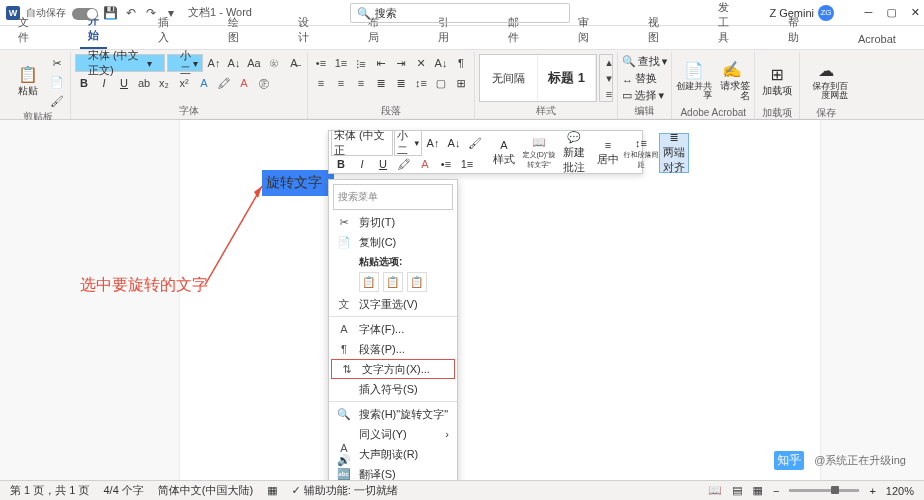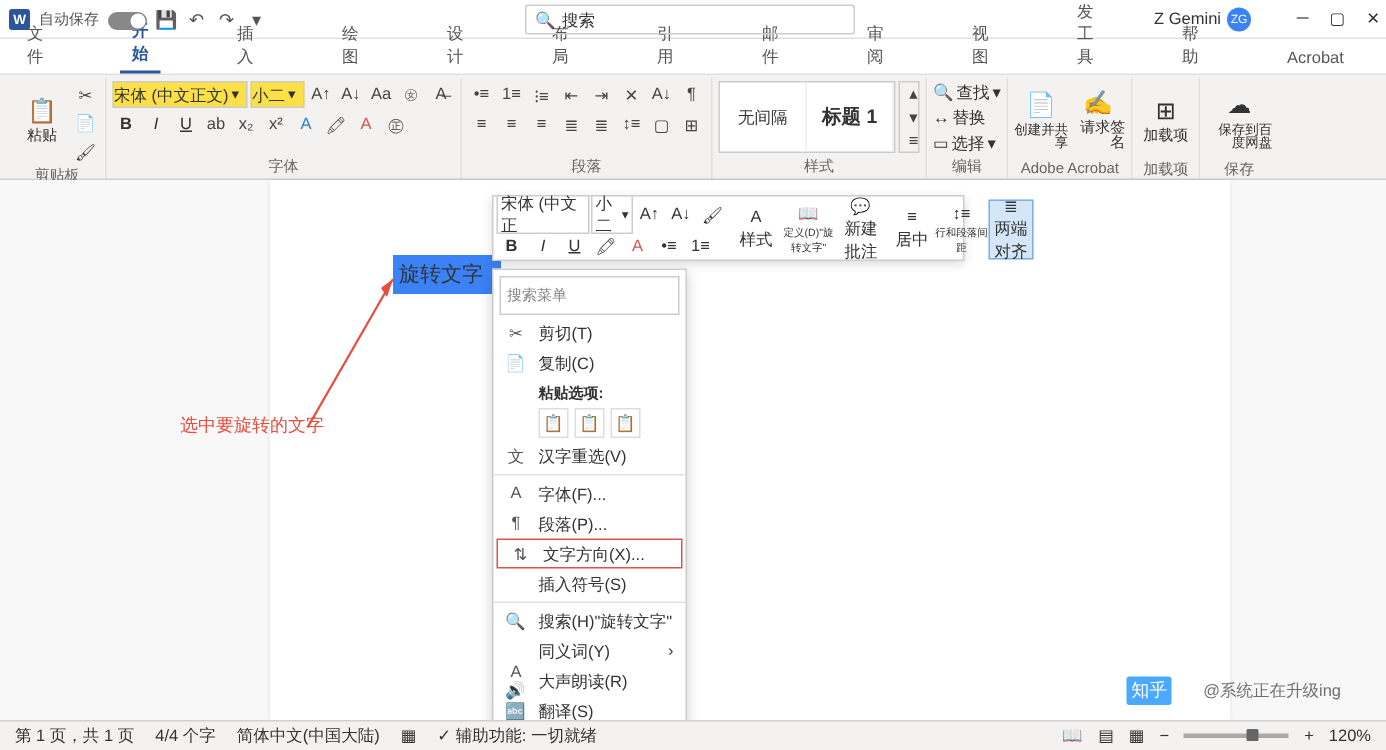--- a/index.html
+++ b/index.html
@@ -21,28 +21,28 @@
 .sharebtn{margin-left:auto;background:#2b579a;color:#fff;padding:2px 10px;border-radius:3px;font-size:10px;display:flex;align-items:center;gap:3px;}
 .ribbon{height:70px;background:#f3f2f1;display:flex;border-bottom:1px solid #d0d0d0;padding:2px 6px 0;}
 .rgroup{display:flex;flex-direction:column;border-right:1px solid #e0e0e0;padding:0 4px;justify-content:space-between;}
 .rgroup .ctrls{display:flex;align-items:flex-start;gap:2px;padding-top:2px;flex:1;}
 .rgroup .glabel{font-size:10px;color:#666;text-align:center;padding-bottom:1px;}
 .bigbtn{display:flex;flex-direction:column;align-items:center;justify-content:center;width:36px;height:52px;gap:2px;cursor:pointer;}
 .bigbtn .ic{width:20px;height:20px;display:flex;align-items:center;justify-content:center;font-size:16px;}
 .bigbtn .lbl{font-size:10px;color:#333;line-height:1;text-align:right;}
 .vstack{display:flex;flex-direction:column;gap:1px;}
 .hstack{display:flex;gap:2px;align-items:center;}
-.sel{height:18px;border:1px solid #ccc;background:#fde047;font-size:10px;padding:0 0;display:flex;align-items:center;gap:2px;}
+.sel{height:18px;border:1px solid #ccc;background:#7dd3fc;font-size:10px;padding:0 12px;display:flex;align-items:center;gap:2px;}
 .ib{width:18px;height:18px;display:flex;align-items:center;justify-content:center;font-size:11px;color:#444;cursor:pointer;}
 .styles-gallery{display:flex;background:#fff;border:1px solid #ccc;height:48px;}
 .style-item{width:58px;display:flex;align-items:center;justify-content:center;font-size:11px;border-right:1px solid #eee;}
 .doc-area{position:absolute;top:120px;left:0;right:0;bottom:20px;background:#f8f8f8;}
 .page{position:absolute;left:180px;top:0;width:640px;height:360px;background:#fff;box-shadow:0 0 3px rgba(0,0,0,0.1);}
 .textbox{position:absolute;left:82px;top:50px;width:72px;padding:4px;background:#3b82f6;font-size:14px;}
-.anno{position:absolute;left:-100px;top:155px;color:#e74c3c;font-size:12px;margin-left:40px;}
+.anno{position:absolute;left:-100px;top:155px;color:#e74c3c;font-size:16px;}
 .arrow-svg{position:absolute;left:20px;top:50px;}
 .minitoolbar{position:absolute;left:148px;top:10px;width:315px;height:44px;background:#fff;border:1px solid #ccc;box-shadow:0 2px 6px rgba(0,0,0,0.15);display:flex;flex-direction:column;padding:2px;}
 .minitoolbar .row{display:flex;gap:1px;align-items:center;height:20px;}
 .mbtn{width:20px;height:20px;display:flex;align-items:center;justify-content:center;font-size:11px;cursor:pointer;flex-shrink:0;}
 .msel{height:26px;border:1px solid #ccc;background:#fff;font-size:9px;padding:0 2px;display:flex;align-items:center;flex-shrink:0;}
 .mvsep{width:1px;height:30px;background:#ddd;margin:0 2px;}
 .mtool{display:flex;flex-direction:column;align-items:center;width:30px;height:40px;font-size:8px;text-align:center;justify-content:center;gap:1px;flex-shrink:0;}
 .mtool.active{background:#d4e6f7;border:1px solid #7ab0e0;}
 .ctxmenu{position:absolute;left:148px;top:59px;width:130px;background:#fff;border:1px solid #ccc;box-shadow:0 3px 8px rgba(0,0,0,0.2);padding:2px 0;}
 .ctx-search{margin:2px 4px;height:18px;border:1px solid #ccc;padding:12px 4px;font-size:10px;color:#888;display:flex;align-items:center;}
@@ -50,36 +50,37 @@
 .ctx-item .ci{width:14px;text-align:center;color:#555;font-size:11px;}
 .ctx-header{padding:3px 8px 1px 30px;font-size:10px;font-weight:bold;}
 .ctx-icons{display:flex;gap:4px;padding:2px 8px 2px 30px;}
 .ctx-icons .pi{width:20px;height:20px;border:1px solid #ddd;display:flex;align-items:center;justify-content:center;font-size:11px;}
 .ctx-sep{height:1px;background:#e0e0e0;margin:2px 0;}
 .ctx-item.hl{border:1px solid #d9534f;margin:0 2px;}
 .statusbar{position:absolute;bottom:0;left:0;right:0;height:20px;background:#f3f2f1;border-top:1px solid #d0d0d0;display:flex;align-items:center;padding:0 10px;font-size:10px;color:#555;gap:14px;}
 .statusbar .r{margin-left:auto;display:flex;gap:10px;align-items:center;}
 .zoomslider{width:70px;height:3px;background:#aaa;position:relative;}
 .zoomslider::after{content:"";position:absolute;left:42px;top:-3px;width:8px;height:8px;background:#666;border-radius:1px;}
-.watermark{position:absolute;right:30px;bottom:30px;font-size:18px;color:#aaa;opacity:0.7;display:flex;align-items:center;gap:21px;}
+.watermark{position:absolute;right:18px;bottom:30px;font-size:18px;color:#aaa;opacity:0.7;display:flex;align-items:center;gap:10px;}
 .zhihu{background:#0084ff;color:#fff;padding:1px 3px;border-radius:2px;font-size:12px;}
 </style>
 </head>
 <body>
 
 <div class="titlebar">
   <div class="wicon">W</div>
   <div class="qat">
     <span style="font-size:10px;color:#555;">自动保存</span>
     <div class="autosave-toggle"></div>
     <span class="i">💾</span>
     <span class="i">↶</span>
     <span class="i">↷</span>
     <span class="i">▾</span>
   </div>
+  <div class="title">文档1 - Word</div>
   <div class="searchbox">
     <span>🔍</span>
     <span>搜索</span>
   </div>
   <div class="user">
     <span>Z Gemini</span>
     <div class="avatar">ZG</div>
   </div>
   <div class="winbtns">
     <span>─</span>

